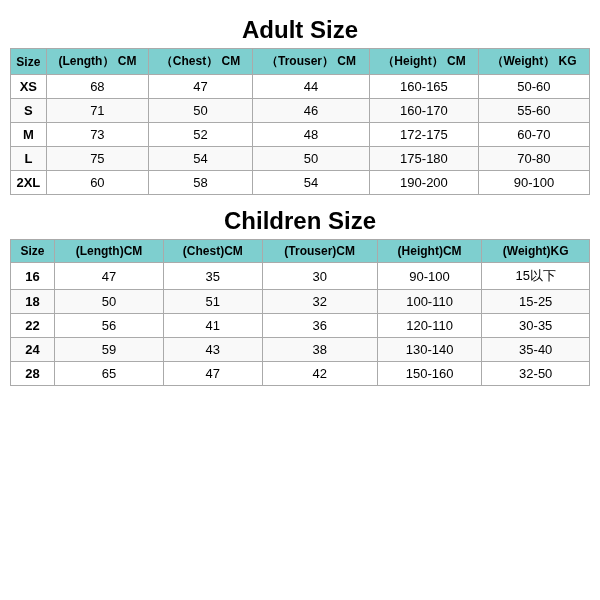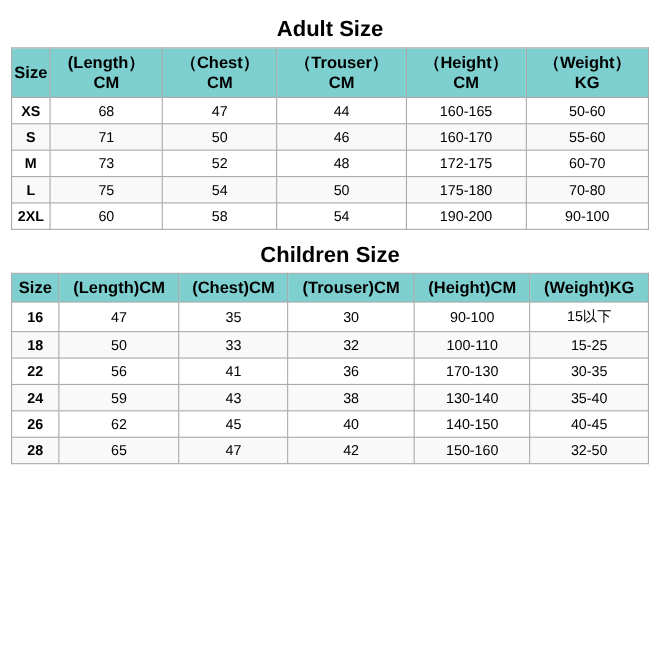--- a/index.html
+++ b/index.html
@@ -8,41 +8,41 @@
       height: 600px;
       background: #fff;
       font-family: Arial, sans-serif;
       font-size: 13px;
       display: flex;
       flex-direction: column;
       align-items: center;
       padding: 10px;
     }
     .section-title {
-      font-size: 20px;
+      font-size: 24px;
       font-weight: bold;
       text-align: right;
       margin: 6px 0 4px 0;
     }
     table {
       width: 580px;
       border-collapse: collapse;
       margin-bottom: 6px;
     }
     th, td {
       border: 1px solid #aaa;
       text-align: center;
       padding: 4px 2px;
     }
     thead tr {
       background-color: #7ecfcf;
     }
     thead th {
       font-weight: bold;
-      font-size: 15px;
+      font-size: 12px;
     }
     tbody tr td:first-child {
       font-weight: bold;
     }
     tbody tr {
       background: #fff;
     }
     tbody tr:nth-child(even) {
       background: #f9f9f9;
     }
@@ -123,48 +123,40 @@
         <td>16</td>
         <td>47</td>
         <td>35</td>
         <td>30</td>
         <td>90-100</td>
         <td>15以下</td>
       </tr>
       <tr>
         <td>18</td>
         <td>50</td>
-        <td>33</td>
+        <td>51</td>
         <td>32</td>
         <td>100-110</td>
         <td>15-25</td>
       </tr>
       <tr>
         <td>22</td>
         <td>56</td>
         <td>41</td>
         <td>36</td>
-        <td>170-130</td>
+        <td>120-110</td>
         <td>30-35</td>
       </tr>
       <tr>
         <td>24</td>
         <td>59</td>
         <td>43</td>
         <td>38</td>
         <td>130-140</td>
         <td>35-40</td>
-      </tr>
-      <tr>
-        <td>26</td>
-        <td>62</td>
-        <td>45</td>
-        <td>40</td>
-        <td>140-150</td>
-        <td>40-45</td>
       </tr>
       <tr>
         <td>28</td>
         <td>65</td>
         <td>47</td>
         <td>42</td>
         <td>150-160</td>
         <td>32-50</td>
       </tr>
     </tbody>

